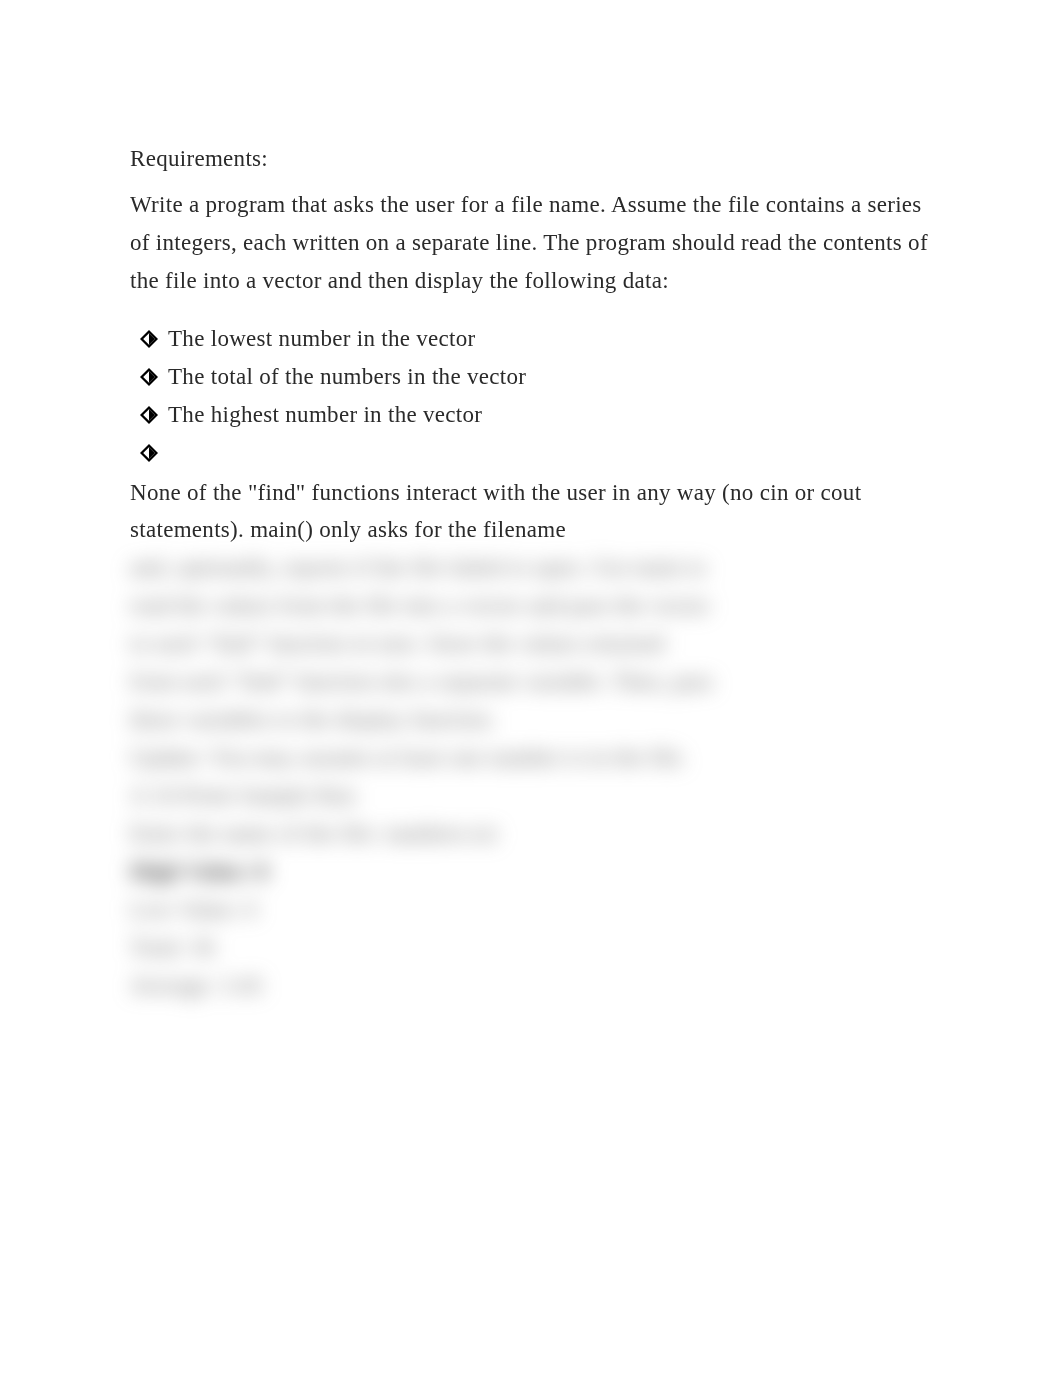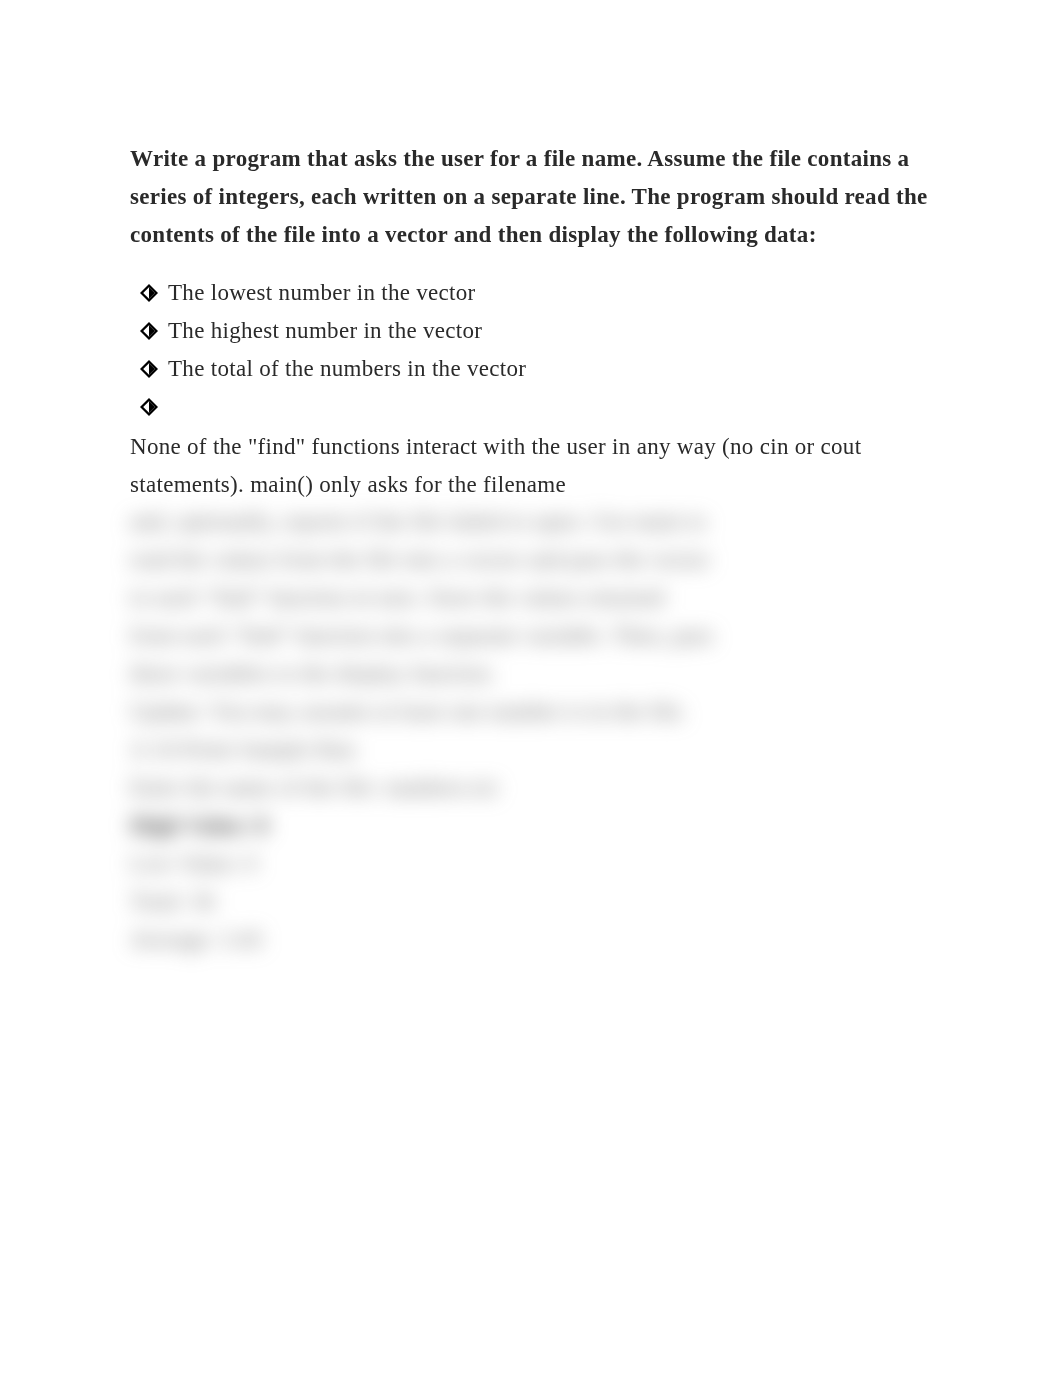--- a/index.html
+++ b/index.html
@@ -15,21 +15,20 @@
       padding: 140px 130px 60px 130px;
       font-size: 23px;
       line-height: 1.65;
       letter-spacing: 0.3px;
     }
     .heading {
       margin-bottom: 8px;
     }
     .para {
       margin-bottom: 20px;
-      font-weight: bold;
     }
     .list {
       margin-top: 6px;
       margin-bottom: 2px;
     }
     .list-item {
       padding-left: 10px;
       display: flex;
       align-items: center;
     }
@@ -47,20 +46,21 @@
     .blurred .strong {
       color: #3a3a3a;
       font-weight: 600;
     }
   </style>
 </head>
 <body>
 
 <div class="page">
 
+  <div class="heading">Requirements:</div>
 
   <div class="para">Write a program that asks the user for a file name. Assume the file contains a series of integers, each written on a separate line. The program should read the contents of the file into a vector and then display the following data:</div>
 
   <div class="list">
     <div class="list-item">
       <span class="bullet">
         <svg width="18" height="18" viewBox="0 0 18 18">
             <polygon points="9,0 18,9 9,18 0,9" fill="#000"></polygon>
             <polygon points="9,3.2 14.8,9 9,14.8 3.2,9" fill="#fff"></polygon>
             <polygon points="9,3.2 14.8,9 9,14.8" fill="#000"></polygon>
@@ -69,31 +69,31 @@
       <span>The lowest number in the vector</span>
     </div>
     <div class="list-item">
       <span class="bullet">
         <svg width="18" height="18" viewBox="0 0 18 18">
             <polygon points="9,0 18,9 9,18 0,9" fill="#000"></polygon>
             <polygon points="9,3.2 14.8,9 9,14.8 3.2,9" fill="#fff"></polygon>
             <polygon points="9,3.2 14.8,9 9,14.8" fill="#000"></polygon>
           </svg>
       </span>
-      <span>The highest number in the vector</span>
+      <span>The total of the numbers in the vector</span>
     </div>
     <div class="list-item">
       <span class="bullet">
         <svg width="18" height="18" viewBox="0 0 18 18">
             <polygon points="9,0 18,9 9,18 0,9" fill="#000"></polygon>
             <polygon points="9,3.2 14.8,9 9,14.8 3.2,9" fill="#fff"></polygon>
             <polygon points="9,3.2 14.8,9 9,14.8" fill="#000"></polygon>
           </svg>
       </span>
-      <span>The total of the numbers in the vector</span>
+      <span>The highest number in the vector</span>
     </div>
     <div class="list-item">
       <span class="bullet">
         <svg width="18" height="18" viewBox="0 0 18 18">
             <polygon points="9,0 18,9 9,18 0,9" fill="#000"></polygon>
             <polygon points="9,3.2 14.8,9 9,14.8 3.2,9" fill="#fff"></polygon>
             <polygon points="9,3.2 14.8,9 9,14.8" fill="#000"></polygon>
           </svg>
       </span>
     </div>

